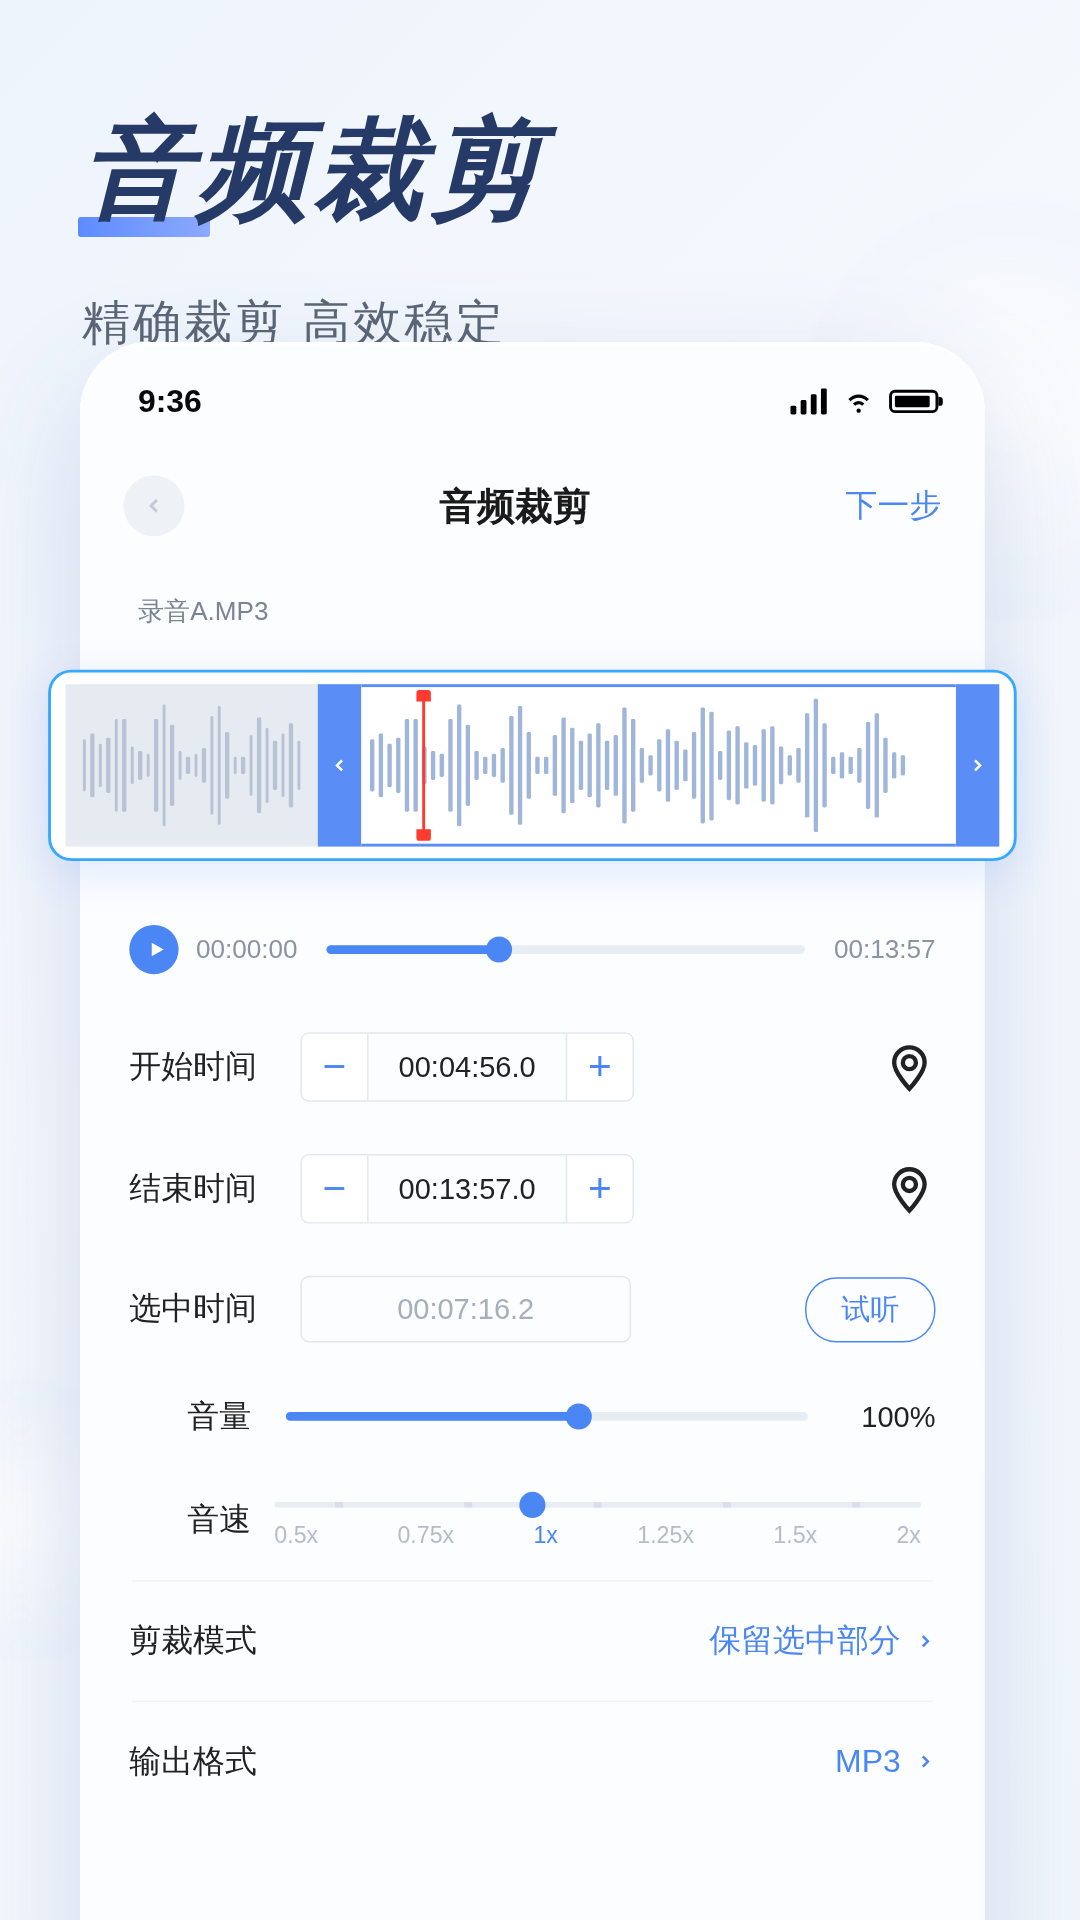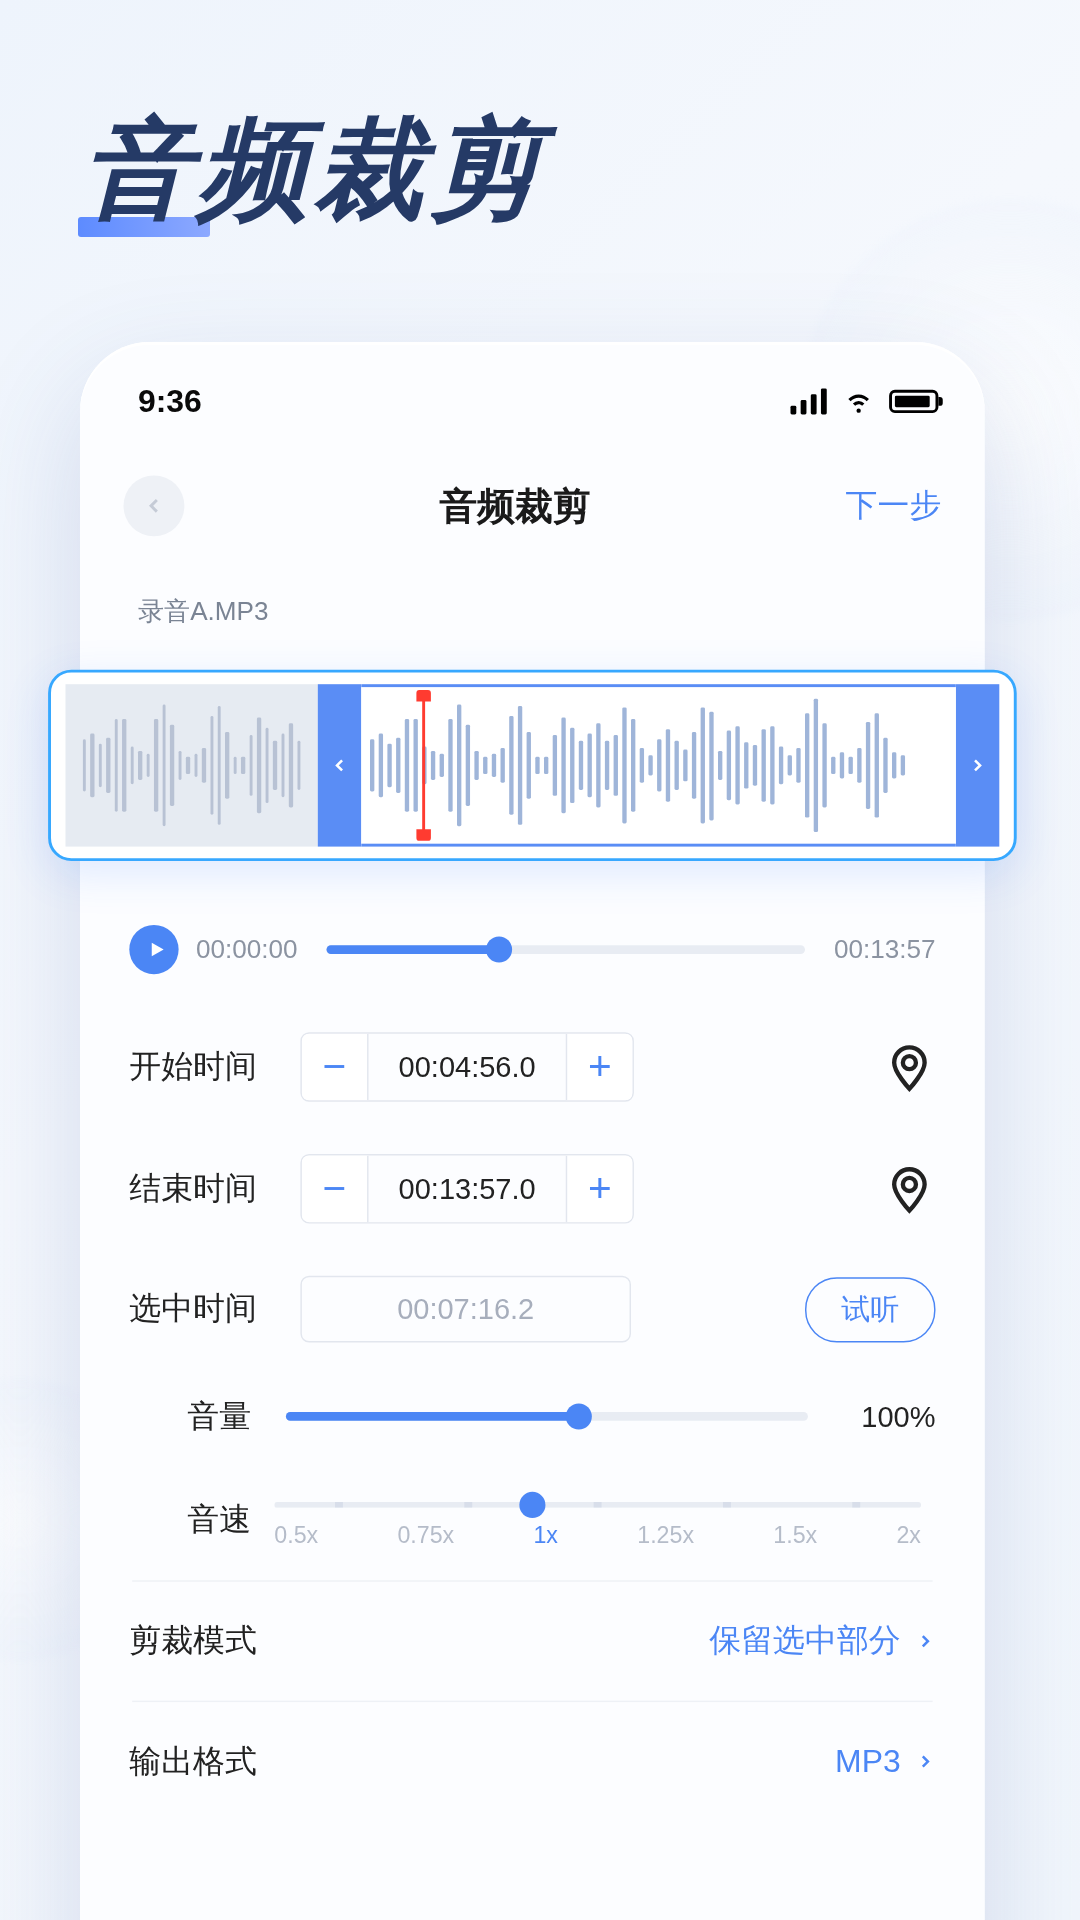--- a/index.html
+++ b/index.html
@@ -236,20 +236,21 @@
 .divider { height:1px; background:#eef1f6; margin: 4px 6px;}
 </style>
 </head>
 <body>
 
 <div class="bg-deco d1"></div>
 <div class="bg-deco d2"></div>
 
 <div class="hero">
   <div class="hero-title">音频裁剪</div>
+  <div class="hero-sub">精确裁剪  高效稳定</div>
 </div>
 
 <div class="phone">
 
   <div class="statusbar">
     <span>9:36</span>
     <div class="status-icons">
       <span class="signal">
           <span></span>
           <span></span>

